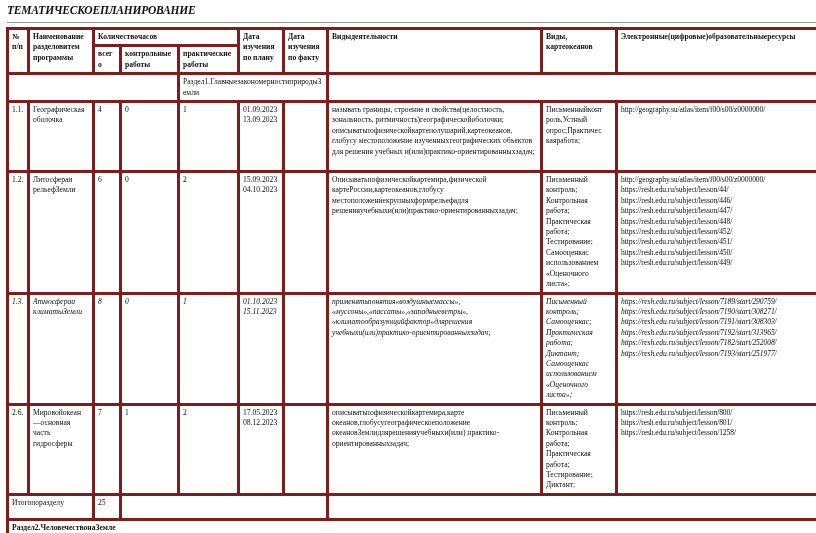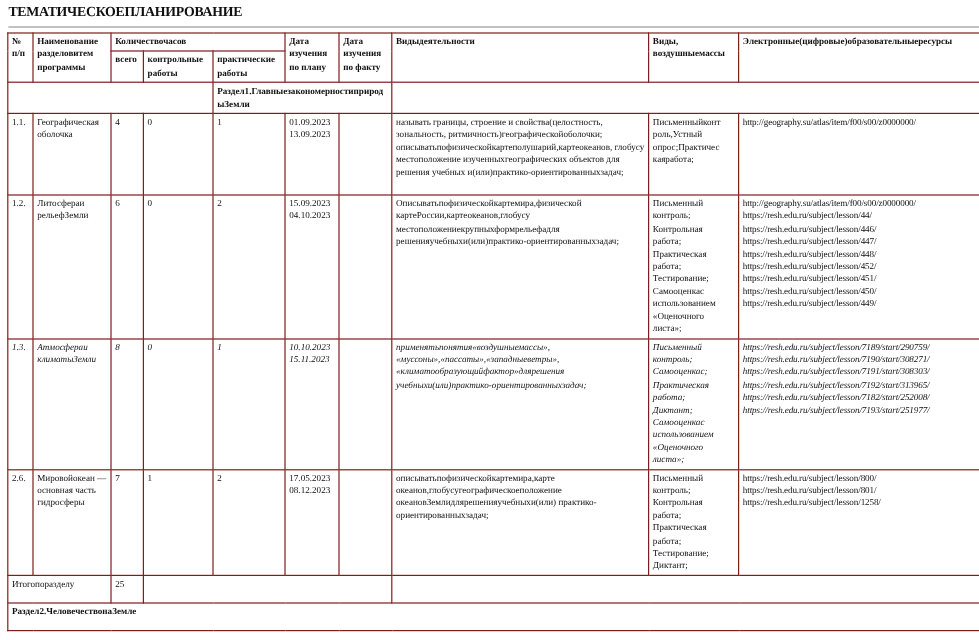--- a/index.html
+++ b/index.html
@@ -15,52 +15,53 @@
       font-family: "Liberation Serif", "DejaVu Serif", serif;
       color: #111;
     }
     .page-title {
       position: absolute;
       left: 7px;
       top: 4px;
       font-size: 11.5px;
       font-weight: bold;
       letter-spacing: -0.2px;
+      font-style: italic;
     }
     .title-rule {
       position: absolute;
       left: 7px;
       top: 22px;
       width: 820px;
       height: 0;
       border-top: 1px solid #999;
     }
     table.plan {
       position: absolute;
       left: 6px;
       top: 27px;
       border-collapse: collapse;
       table-layout: fixed;
       width: 830px;
       font-size: 7.6px;
       line-height: 10.4px;
     }
     table.plan td, table.plan th {
-      border: 1px solid #7f1d1d;
+      border: 3px solid #7f1d1d;
       vertical-align: top;
       padding: 2px 3px;
       text-align: left;
       overflow: hidden;
       word-break: break-word;
     }
     table.plan th {
       font-weight: bold;
     }
     .section-row td { height: 14px; vertical-align: middle; }
-    .section-title { font-weight: bold; margin-left: 37px; }
+    .section-title { font-weight: normal; margin-left: 37px; }
     .total-row td { height: 18px; vertical-align: middle; margin-left: 24px; }
     .section2-row td { height: 18px; vertical-align: middle; font-weight: bold; }
     .dates div, .links div, .ctrl div { white-space: nowrap; }
     .links div { letter-spacing: -0.1px; }
     .row-11 td { height: 63px; }
     .row-12 td { height: 112px; }
     .row-13 td { height: 100px; font-style: italic; }
     .row-14 td { height: 80px; }
     .ctrl { white-space: normal; }
   </style>
@@ -84,21 +85,21 @@
     <col style="width:221px">
   </colgroup>
   <thead>
     <tr>
       <th rowspan="2">№ п/п</th>
       <th rowspan="2">Наименование разделовитем программы</th>
       <th colspan="3">Количествочасов</th>
       <th rowspan="2">Дата изучения по плану</th>
       <th rowspan="2">Дата изучения по факту</th>
       <th rowspan="2">Видыдеятельности</th>
-      <th rowspan="2">Виды, воздушныемассы</th>
+      <th rowspan="2">Виды, картеокеанов</th>
       <th rowspan="2">Электронные(цифровые)образовательныересурсы</th>
     </tr>
     <tr>
       <th>всего</th>
       <th>контрольные работы</th>
       <th>практические работы</th>
     </tr>
   </thead>
   <tbody>
     <tr class="section-row">
@@ -168,21 +169,21 @@
       </td>
     </tr>
 
     <tr class="row-13">
       <td>1.3.</td>
       <td>Атмосфераи климатыЗемли</td>
       <td>8</td>
       <td>0</td>
       <td>1</td>
       <td class="dates">
-        <div>10.10.2023</div>
+        <div>01.10.2023</div>
         <div>15.11.2023</div>
       </td>
       <td></td>
       <td>применятьпонятия«воздушныемассы», «муссоны»,«пассаты»,«западныеветры», «климатообразующийфактор»длярешения учебныхи(или)практико-ориентированныхзадач;</td>
       <td class="ctrl">
         <div>Письменный</div>
         <div>контроль;</div>
         <div>Самооценкас;</div>
         <div>Практическая</div>
         <div>работа;</div>

